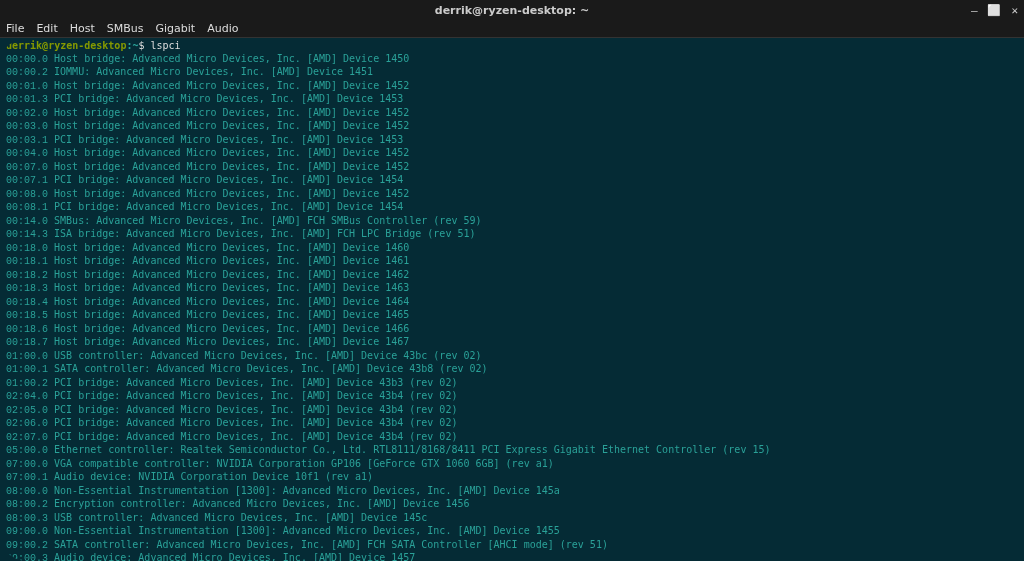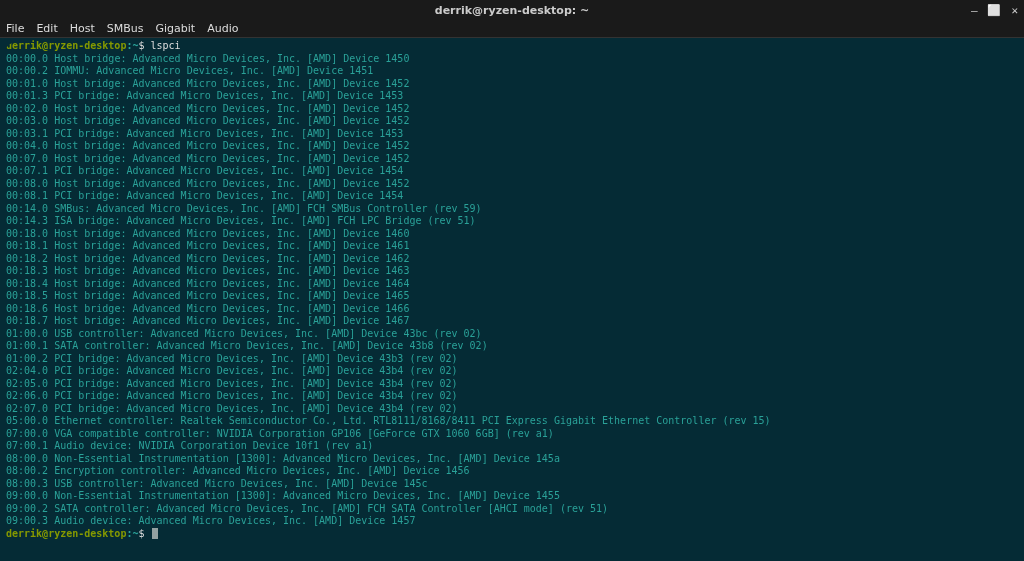--- a/index.html
+++ b/index.html
@@ -82,20 +82,21 @@
       font-weight: bold;
     }
     .prompt-symbol {
       color: #ddd;
     }
     .cmd {
       color: #ddd;
     }
     .pci-addr {
       color: #2aa198;
+      font-family: Liberation Mono, monospace;
     }
     .pci-desc {
       color: #2aa198;
       margin-top: 15px;
     }
     .cursor-block {
       display: inline-block;
       width: 6px;
       height: 11px;
       background: #93a1a1;

